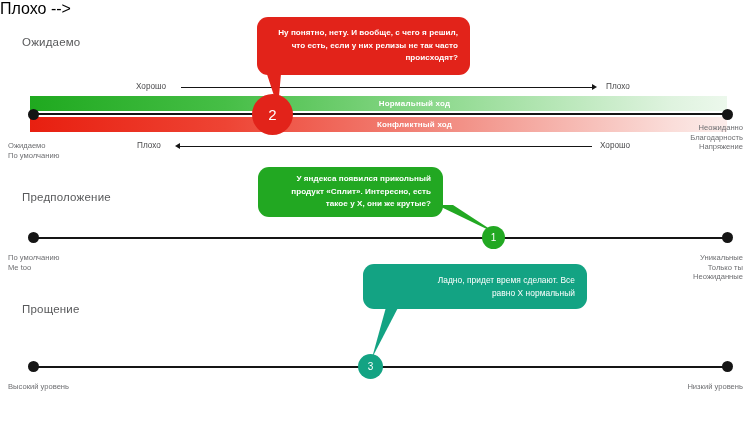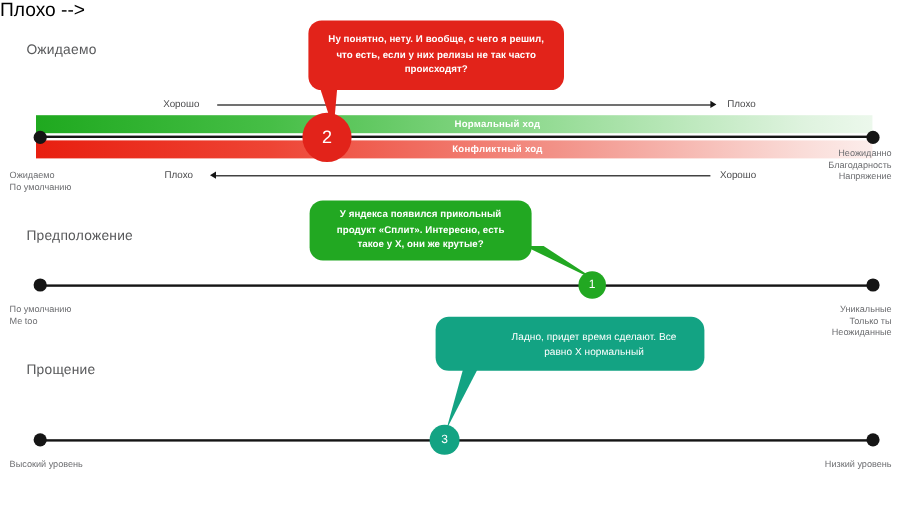--- a/index.html
+++ b/index.html
@@ -114,20 +114,21 @@
     text-align: center;
     box-sizing: border-box;
     z-index: 5;
   }
   .bubble-text {
     font-size: 8.1px;
     line-height: 12.4px;
     font-weight: bold;
     letter-spacing: .05px;
     padding: 0 12px;
+    text-align: right;
   }
   .bubble-red  { background: #E2231A; }
   .bubble-green{ background: #22A822; }
   .bubble-teal { background: #13A383; padding-left: 40px; }
   .bubble-teal .bubble-text { font-weight: normal; font-size: 8.4px; }
 
   .tail { position: absolute; z-index: 4; }
 </style>
 </head>
 <body>

